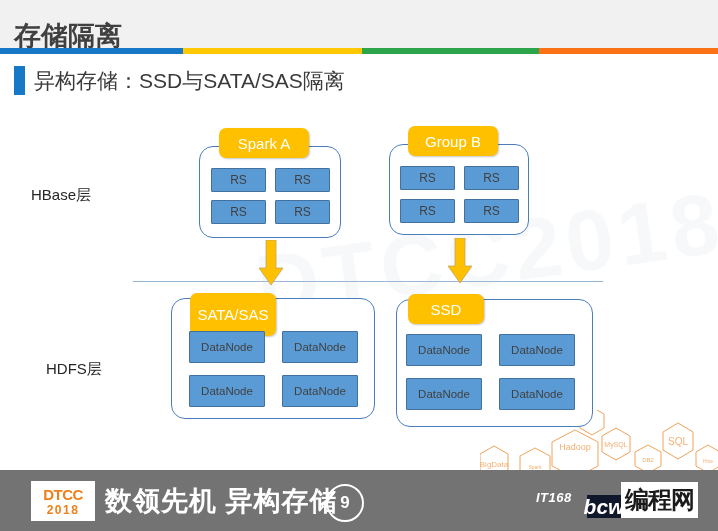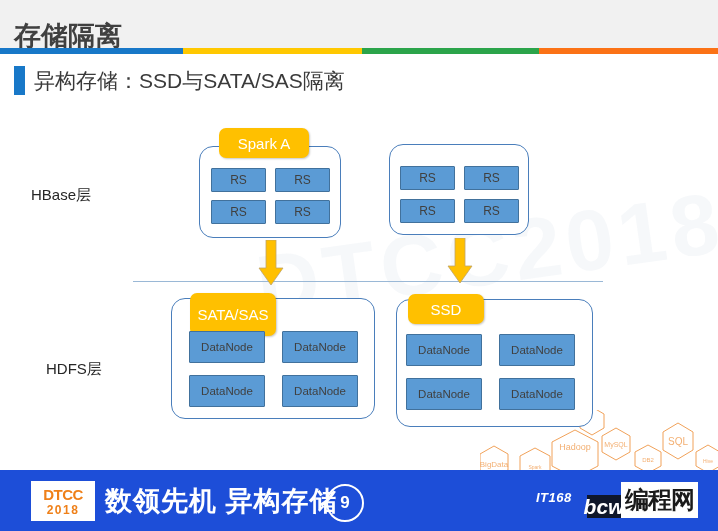--- a/index.html
+++ b/index.html
@@ -142,21 +142,21 @@
   .arrow {
     position: absolute;
     width: 26px; height: 46px;
   }
 
   
   .footer {
     position: absolute;
     left: 0; top: 470px;
     width: 718px; height: 61px;
-    background: #1d4ed8;
+    background: #737373;
     overflow: hidden;
   }
   .dtcc-logo {
     position: absolute;
     left: 31px; top: 11px;
     width: 64px; height: 40px;
     background: #ffffff;
     display: flex;
     flex-direction: column;
     align-items: center;
@@ -291,20 +291,21 @@
   <div class="divider"></div>
 
   <div class="group-box" style="left:199px; top:146px; width:142px; height:92px;"></div>
   <div class="group-badge" style="left:219px; top:128px; width:90px; height:30px;">Spark A</div>
   <div class="node-box" style="left:211px; top:168px; width:55px; height:24px;">RS</div>
   <div class="node-box" style="left:275px; top:168px; width:55px; height:24px;">RS</div>
   <div class="node-box" style="left:211px; top:200px; width:55px; height:24px;">RS</div>
   <div class="node-box" style="left:275px; top:200px; width:55px; height:24px;">RS</div>
 
   <div class="group-box" style="left:389px; top:144px; width:140px; height:91px;"></div>
+  <div class="group-badge" style="left:408px; top:126px; width:90px; height:30px;">Group B</div>
   <div class="node-box" style="left:400px; top:166px; width:55px; height:24px;">RS</div>
   <div class="node-box" style="left:464px; top:166px; width:55px; height:24px;">RS</div>
   <div class="node-box" style="left:400px; top:199px; width:55px; height:24px;">RS</div>
   <div class="node-box" style="left:464px; top:199px; width:55px; height:24px;">RS</div>
 
   <div class="arrow" style="left:258px; top:240px;">
     <svg width="26" height="46" viewBox="0 0 26 46">
       <polygon points="8,0 18,0 18,28 25,28 13,45 1,28 8,28" fill="#ffc000" stroke="#bfa36a" stroke-width="0.8"></polygon>
     </svg>
   </div>

